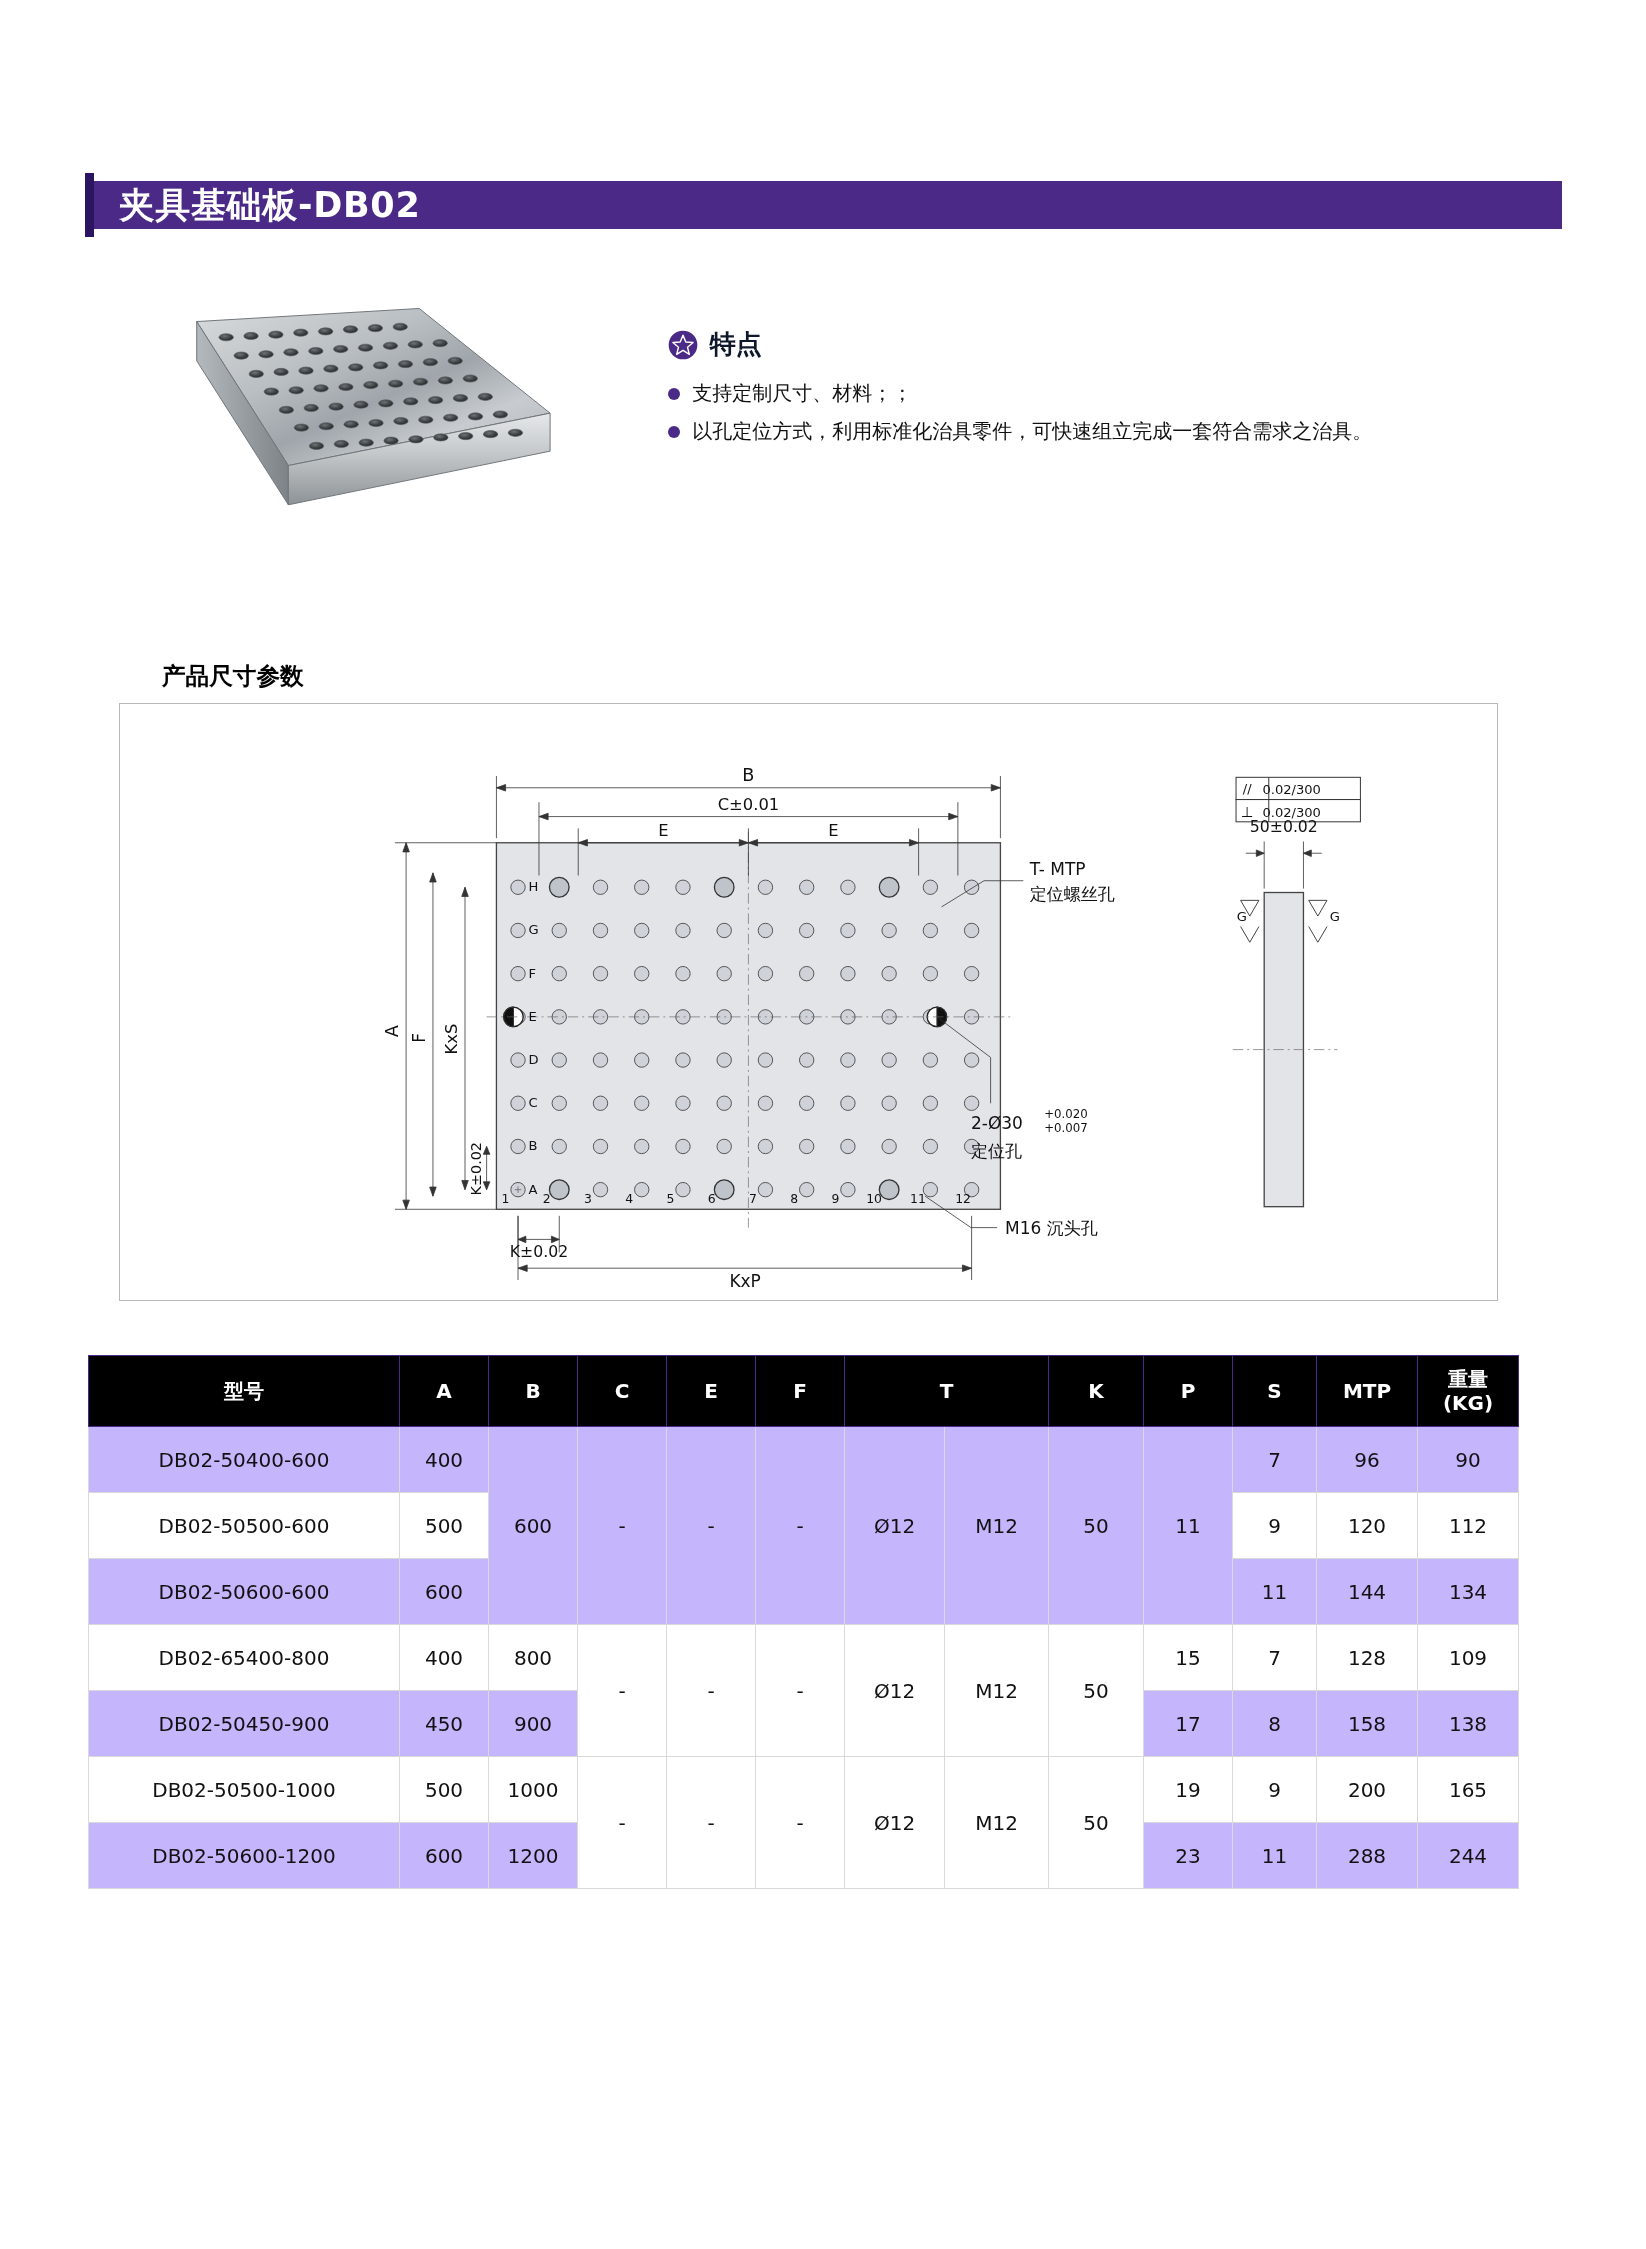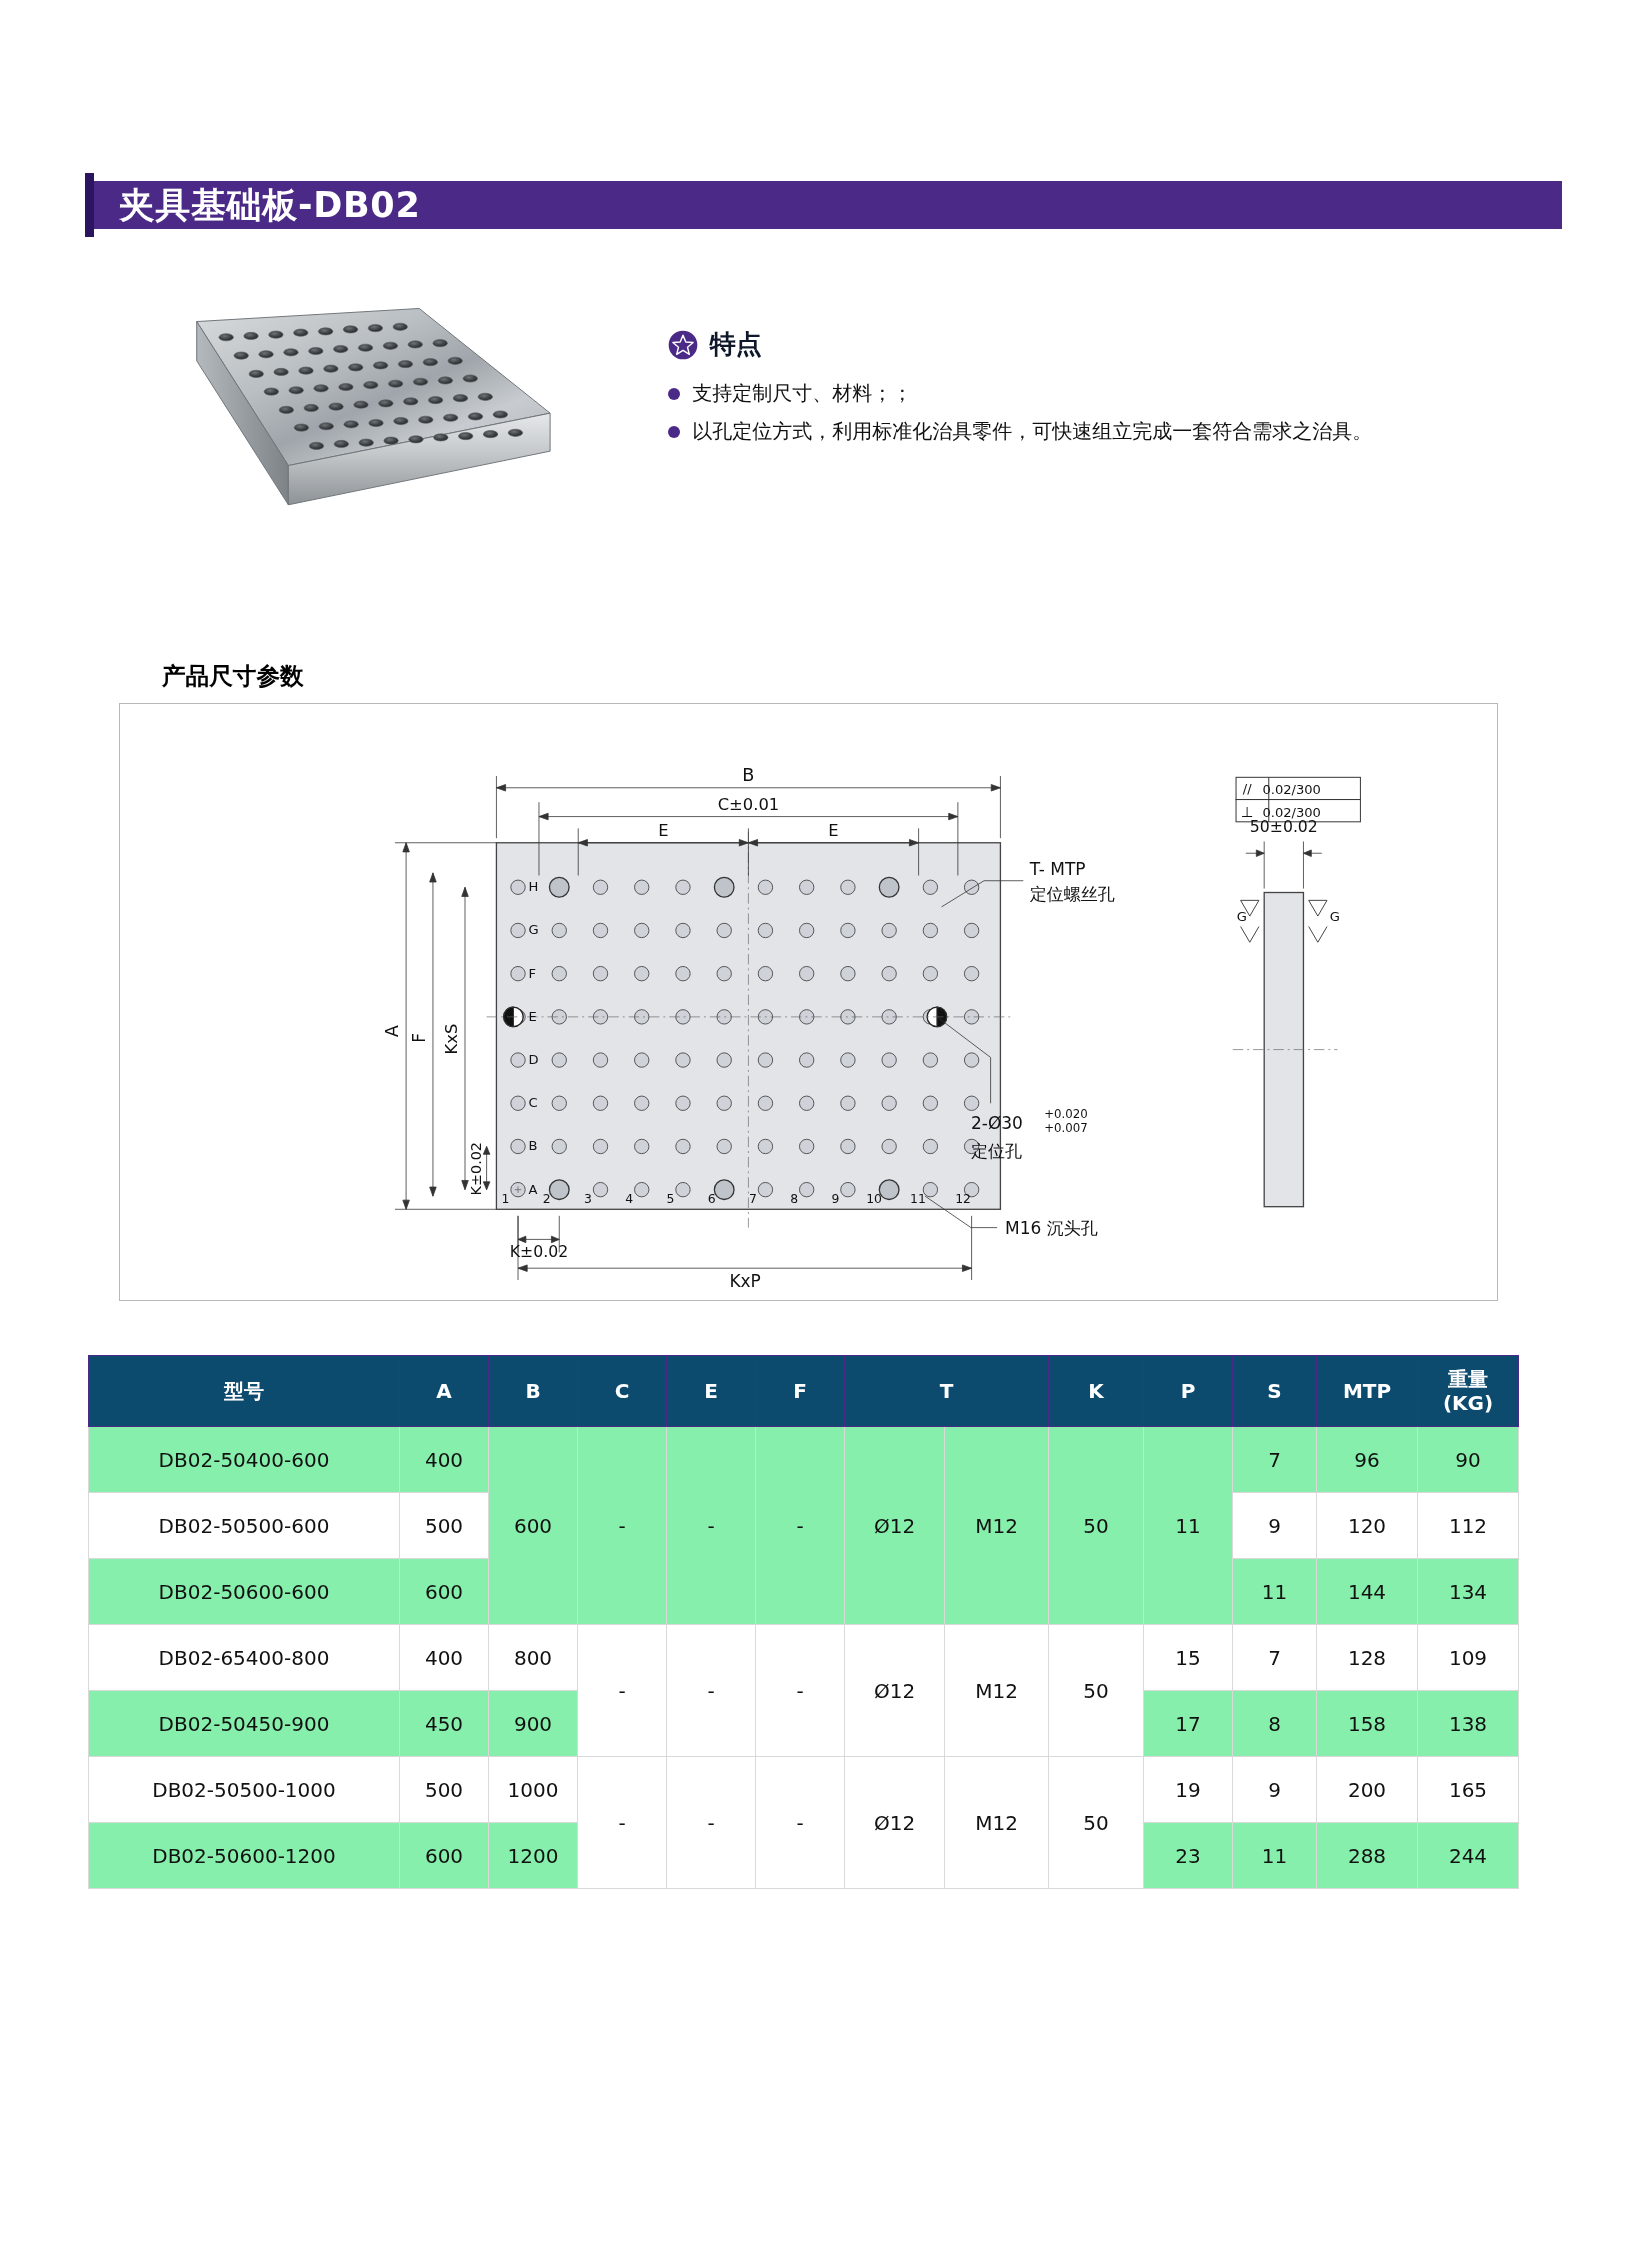--- a/index.html
+++ b/index.html
@@ -119,38 +119,38 @@
   
   .spec-table {
     position: absolute;
     left: 88px;
     top: 1355px;
     width: 1431px;
     border-collapse: collapse;
     font-family: "DejaVu Sans", sans-serif;
   }
   .spec-table th {
-    background: #0c4a6e;
+    background: #000000;
     color: #ffffff;
     font-size: 20px;
     font-weight: bold;
     height: 68px;
     border: 0.7px solid #4b2a87;
     text-align: center;
     line-height: 1.2;
     margin-left: 10px;
   }
   .spec-table td {
     border: 0.7px solid #d9d9d9;
     text-align: center;
     font-size: 20px;
     height: 63px;
     color: #111111;
   }
-  .spec-table tr.odd td { background: #86efac; }
+  .spec-table tr.odd td { background: #c4b5fd; }
   .spec-table tr.even td { background: #ffffff; }
   .spec-table td.model { text-align: center; }
 </style>
 </head>
 <body>
 
 <div class="title-bar">
   <div class="accent"></div>
   <div class="title-text">夹具基础板-DB02</div>
 </div>

